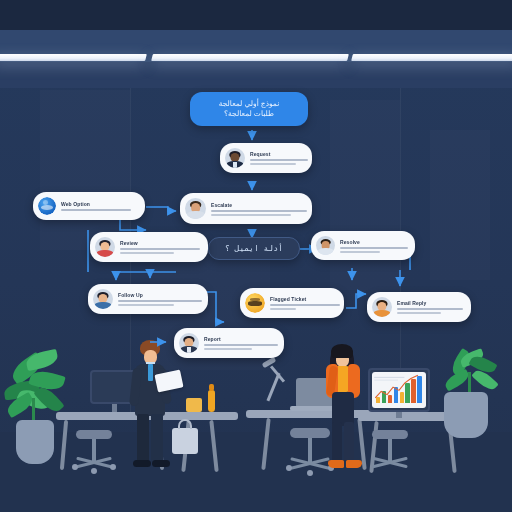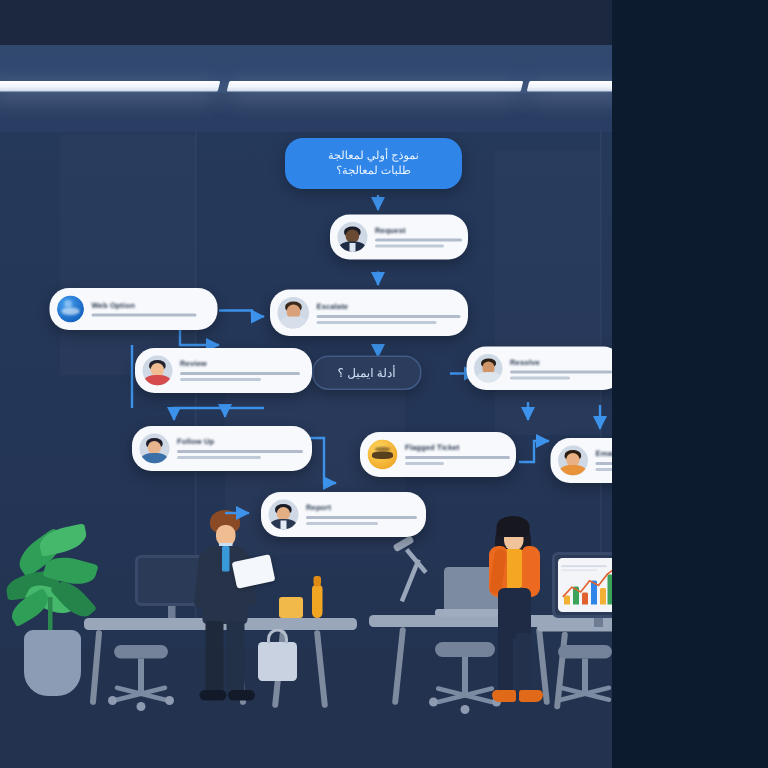--- a/index.html
+++ b/index.html
@@ -1,18 +1,18 @@
 <!DOCTYPE html>
 <html><head>
 <meta charset="utf-8">
 <style>
   html,body{margin:0;padding:0;background:#0d1b2e;}
   *{box-sizing:border-box;}
   #scene{
-    position:relative;width:408px;height:512px;overflow:hidden;
+    position:relative;width:512px;height:512px;overflow:hidden;
     font-family:"Liberation Sans", sans-serif;
     background:#26395e;
   }
 
   
   .room-bg{position:absolute;inset:0;background:linear-gradient(180deg,#253a5d 0%,#243657 55%,#22324f 100%);}
   .wall-panel{position:absolute;background:rgba(255,255,255,0.018);}
   .ceiling-dark{position:absolute;left:0;top:0;width:512px;height:30px;background:#1b2840;}
   .ceiling-band{position:absolute;left:0;top:30px;width:512px;height:32px;background:#31486f;}
   .ceiling-shadow{position:absolute;left:0;top:62px;width:512px;height:26px;background:#2a3e63;}
@@ -42,21 +42,21 @@
 
   .pill-blue{
     background:#2f86e8;border-radius:12px;padding:7px 13px;
     box-shadow:0 3px 10px rgba(0,0,0,.28);
     color:#eaf3ff;text-align:center;line-height:1.35;
     filter:blur(.45px);
   }
   .pill-dark{
     background:#2b3c5c;border:1px solid #415a86;border-radius:11px;
     padding:6px 16px;color:#cfe0f7;text-align:right;
-    box-shadow:0 3px 9px rgba(0,0,0,.3);filter:blur(.35px);
+    box-shadow:0 3px 9px rgba(0,0,0,.3);filter:blur(.35px);font-family:Liberation Mono, monospace;
   }
 
   
   .face{position:absolute;inset:0;}
   .f-head{position:absolute;left:50%;top:26%;width:46%;height:46%;border-radius:50%;transform:translateX(-50%);}
   .f-hair{position:absolute;left:50%;top:16%;width:56%;height:34%;border-radius:50% 50% 40% 40%;transform:translateX(-50%);}
   .f-body{position:absolute;left:50%;bottom:0;width:86%;height:36%;border-radius:44% 44% 0 0;transform:translateX(-50%);}
   .f-collar{position:absolute;left:50%;bottom:0;width:20%;height:30%;transform:translateX(-50%);}
 
   .globe{position:absolute;inset:0;border-radius:50%;background:radial-gradient(circle at 35% 32%,#4aa3f0,#1766c4 70%);}

